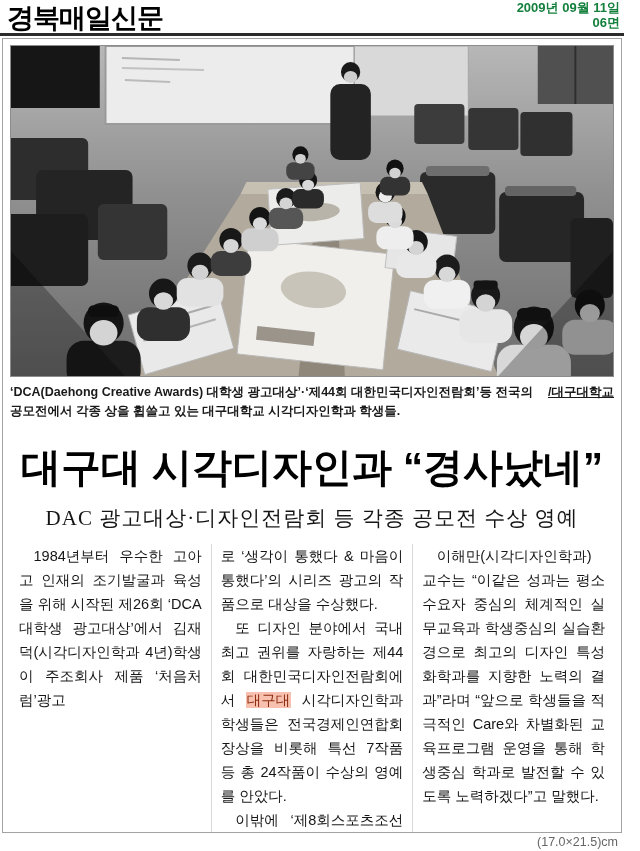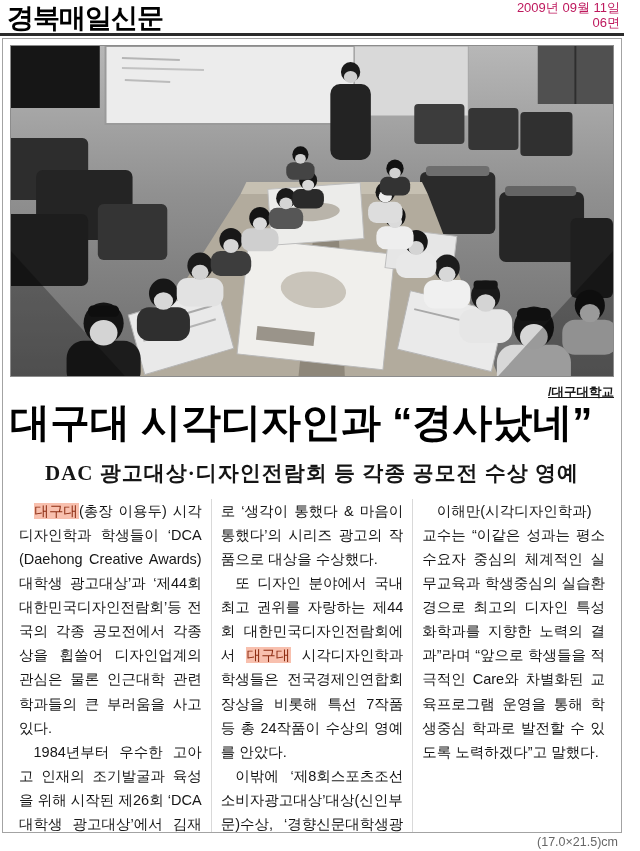--- a/index.html
+++ b/index.html
@@ -11,21 +11,21 @@
   .page{width:624px;height:851px;position:relative;box-sizing:border-box;}
 
   
   .header{position:relative;height:33px;border-bottom:3px solid #2b2b2b;}
   .masthead{
     position:absolute;left:7px;top:0;
     font-size:27px;font-weight:900;letter-spacing:-1px;color:#000;
   }
   .date-block{
     position:absolute;right:4px;top:1px;text-align:right;
-    color:#be185d;font-size:13px;line-height:1.12;font-weight:400;
+    color:#15803d;font-size:13px;line-height:1.12;font-weight:700;
   }
 
   
   .article-box{
     margin:2px 2px 0 2px;border:1px solid #a3a3a3;
     padding:6px 7px 6px 7px;box-sizing:border-box;height:795px;
     overflow:hidden;background:#fff;
   }
 
   
@@ -40,21 +40,21 @@
   .caption .credit{float:right;text-decoration:underline;}
 
   
   .headline{
     text-align:center;font-size:40px;font-weight:800;line-height:1.15;
     letter-spacing:0px;margin:22px 0 4px 0;color:#000;white-space:nowrap;
   }
   .subheadline{
     text-align:center;
     font-family:"Liberation Serif","DejaVu Serif",serif;
-    font-size:21px;font-weight:700;letter-spacing:1px;margin:14px 0 4px 0;color:#151515;
+    font-size:21px;font-weight:400;letter-spacing:1px;margin:14px 0 4px 0;color:#151515;
   }
 
   
   .body-columns{display:flex;margin-top:12px;}
   .col{
     flex:1;padding:0 9px;font-size:14.5px;line-height:1.66;
     text-align:justify;color:#161616;min-width:0;
   }
   .col + .col{border-left:1px solid #d9d9d9;}
   .col p{margin:0;text-indent:1em;word-break:break-all;}
@@ -250,30 +250,30 @@
 
         <g opacity="0.28">
           <polygon points="0,330 118,330 0,205" fill="#000"></polygon>
           <polygon points="624,330 505,330 624,205" fill="#000"></polygon>
         </g>
       </svg>
     </div>
 
     <div class="caption">
       <span class="credit">/대구대학교</span>
+      <span>‘DCA(Daehong Creative Awards) 대학생 광고대상’·‘제44회 대한민국디자인전람회’등 전국의  공모전에서 각종 상을 휩쓸고 있는 대구대학교 시각디자인학과 학생들.</span>
     </div>
 
     <div class="headline">대구대 시각디자인과 “경사났네”</div>
 
     <div class="subheadline">DAC 광고대상·디자인전람회 등 각종 공모전 수상 영예</div>
 
     <div class="body-columns">
 
       <div class="col">
-        <p><span class="hl">대구대</span><span>(총장 이용두) 시각디자인학과  학생들이  ‘DCA(Daehong Creative Awards) 대학생 광고대상’과 ‘제44회 대한민국디자인전람회’등 전국의 각종 공모전에서 각종 상을 휩쓸어 디자인업계의 관심은 물론 인근대학 관련학과들의 큰 부러움을 사고 있다.</span></p>
         <p>1984년부터 우수한 고아고 인재의 조기발굴과 육성을 위해 시작된 제26회 ‘DCA 대학생 광고대상’에서 김재덕(시각디자인학과 4년)학생이 주조회사 제품 ‘처음처럼’광고</p>
       </div>
 
       <div class="col">
         <p class="cont">로 ‘생각이 통했다 &amp; 마음이 통했다’의 시리즈 광고의 작품으로 대상을 수상했다.</p>
         <p><span>또 디자인 분야에서 국내 최고 권위를 자랑하는 제44회 대한민국디자인전람회에서 </span><span class="hl">대구대</span><span> 시각디자인학과 학생들은 전국경제인연합회장상을 비롯해 특선 7작품 등 총 24작품이 수상의 영예를 안았다.</span></p>
         <p>이밖에 ‘제8회스포츠조선소비자광고대상’대상(신인부문)수상,  ‘경향신문대학생광고대상’금상  수상 등 다수의 공모전에서 수상자를 배</p>
       </div>
 
       <div class="col">

